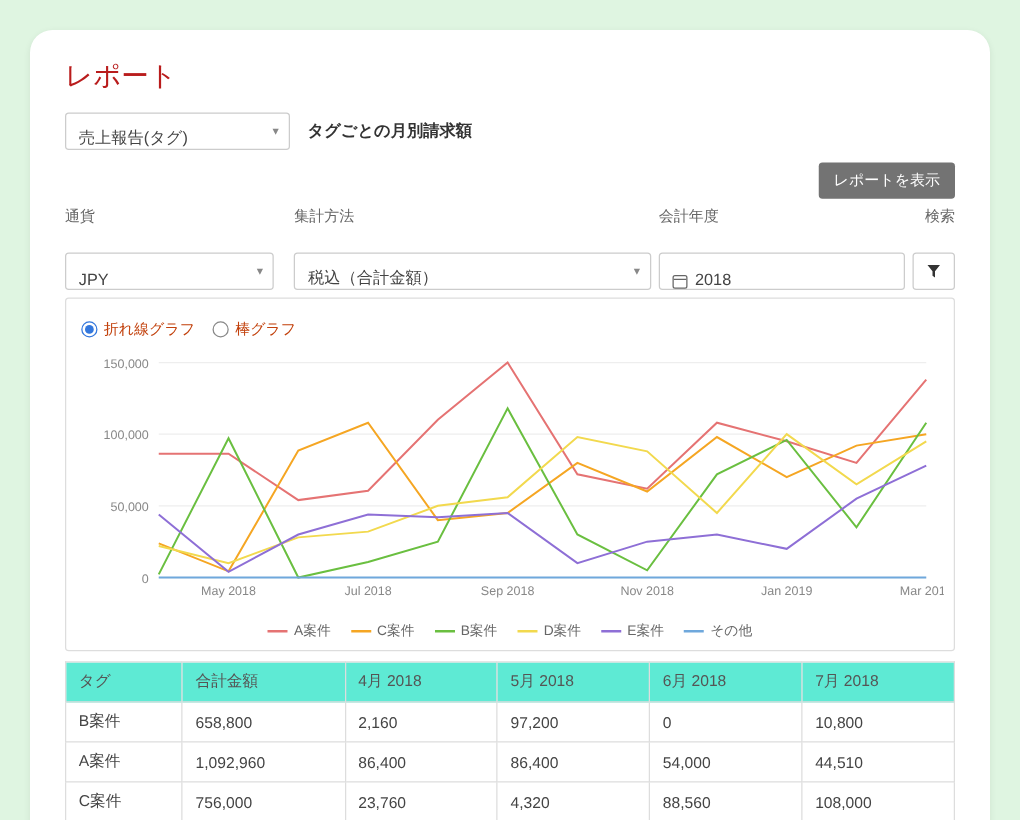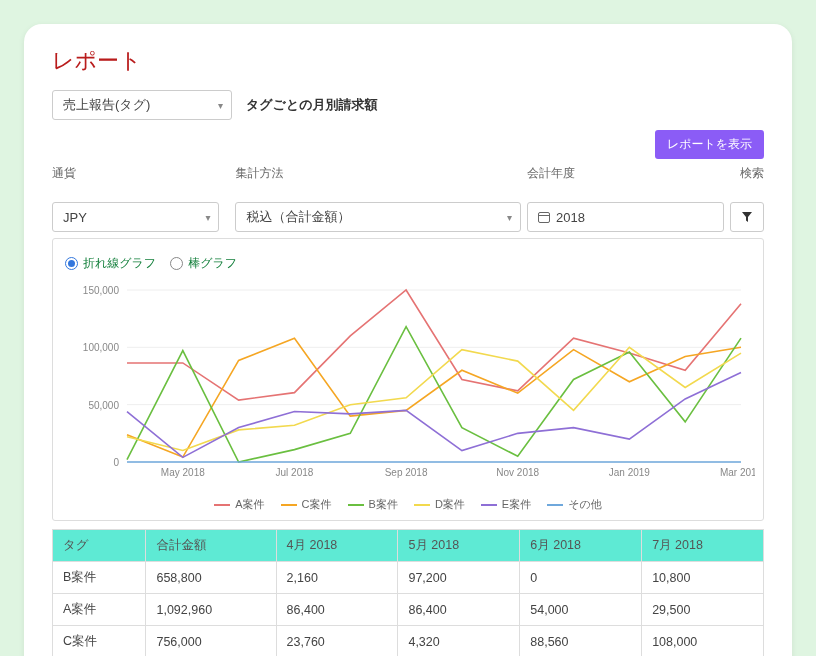--- a/index.html
+++ b/index.html
@@ -29,21 +29,21 @@
     align-items: center;
     gap: 14px;
     margin-bottom: 10px;
   }
   .select {
     border: 1px solid #ccc;
     border-radius: 3px;
     background: #fff;
     height: 30px;
     display: flex;
-    align-items: center;
+    align-items: flex-end;
     padding: 0 10px;
     font-size: 13px;
     color: #444;
     position: relative;
     min-width: 120px;
     cursor: pointer;
   }
   .select .caret {
     position: absolute;
     right: 8px;
@@ -56,21 +56,21 @@
   .subtitle { font-size: 13px; font-weight: 600; color: #333; }
   .lastgen-row {
     display: flex;
     justify-content: flex-end;
     align-items: center;
     gap: 10px;
     margin-bottom: 6px;
   }
   .lastgen { font-size: 12px; color: #888; }
   .btn-green {
-    background: #8b5cf6;
+    background: #737373;
     color: #fff;
     border-radius: 3px;
     border: none;
     padding: 6px 12px;
     font-size: 12px;
     cursor: pointer;
   }
   .filter-row {
     display: flex;
     gap: 0;
@@ -109,21 +109,21 @@
     position: absolute;
     left: 0; right: 0; top: 2px;
     height: 1.4px;
     background: #666;
   }
   .radios {
     display: flex;
     gap: 14px;
     padding: 8px 4px 8px 4px;
     font-size: 12px;
-    color: #15803d;
+    color: #c2410c;
   }
   .radio { display: flex; align-items: center; gap: 5px; cursor: pointer; }
   .radio .dot {
     width: 13px; height: 13px; border-radius: 50%;
     border: 1px solid #888; display: inline-flex;
     align-items: center; justify-content: center;
   }
   .radio.checked .dot { border-color: #3377dd; }
   .radio.checked .dot::after {
     content: ""; width: 7px; height: 7px; border-radius: 50%;
@@ -292,21 +292,21 @@
           <td>97,200</td>
           <td>0</td>
           <td>10,800</td>
         </tr>
         <tr>
           <td>A案件</td>
           <td>1,092,960</td>
           <td>86,400</td>
           <td>86,400</td>
           <td>54,000</td>
-          <td>29,500</td>
+          <td>44,510</td>
         </tr>
         <tr>
           <td>C案件</td>
           <td>756,000</td>
           <td>23,760</td>
           <td>4,320</td>
           <td>88,560</td>
           <td>108,000</td>
         </tr>
       </tbody>

